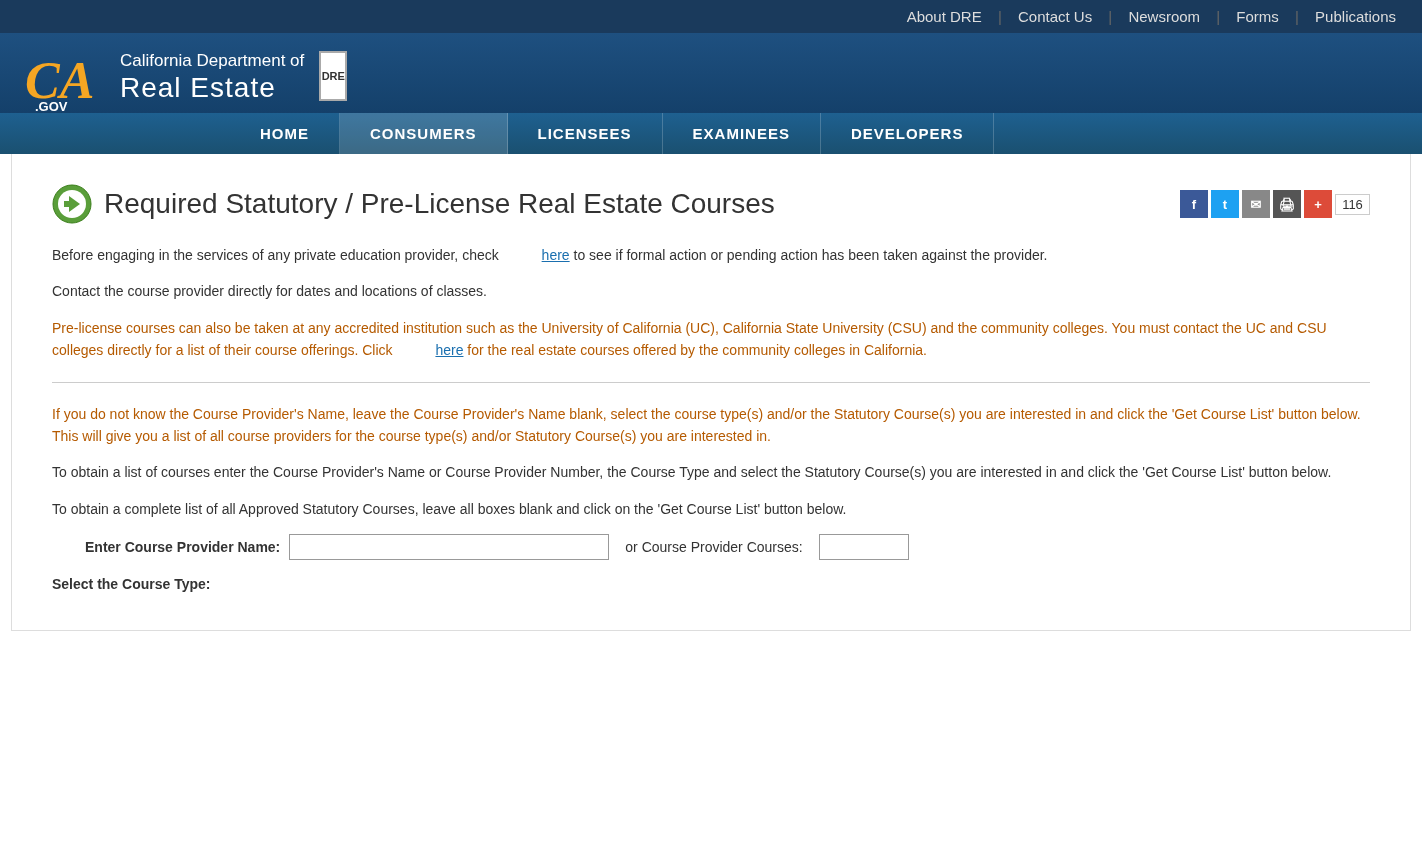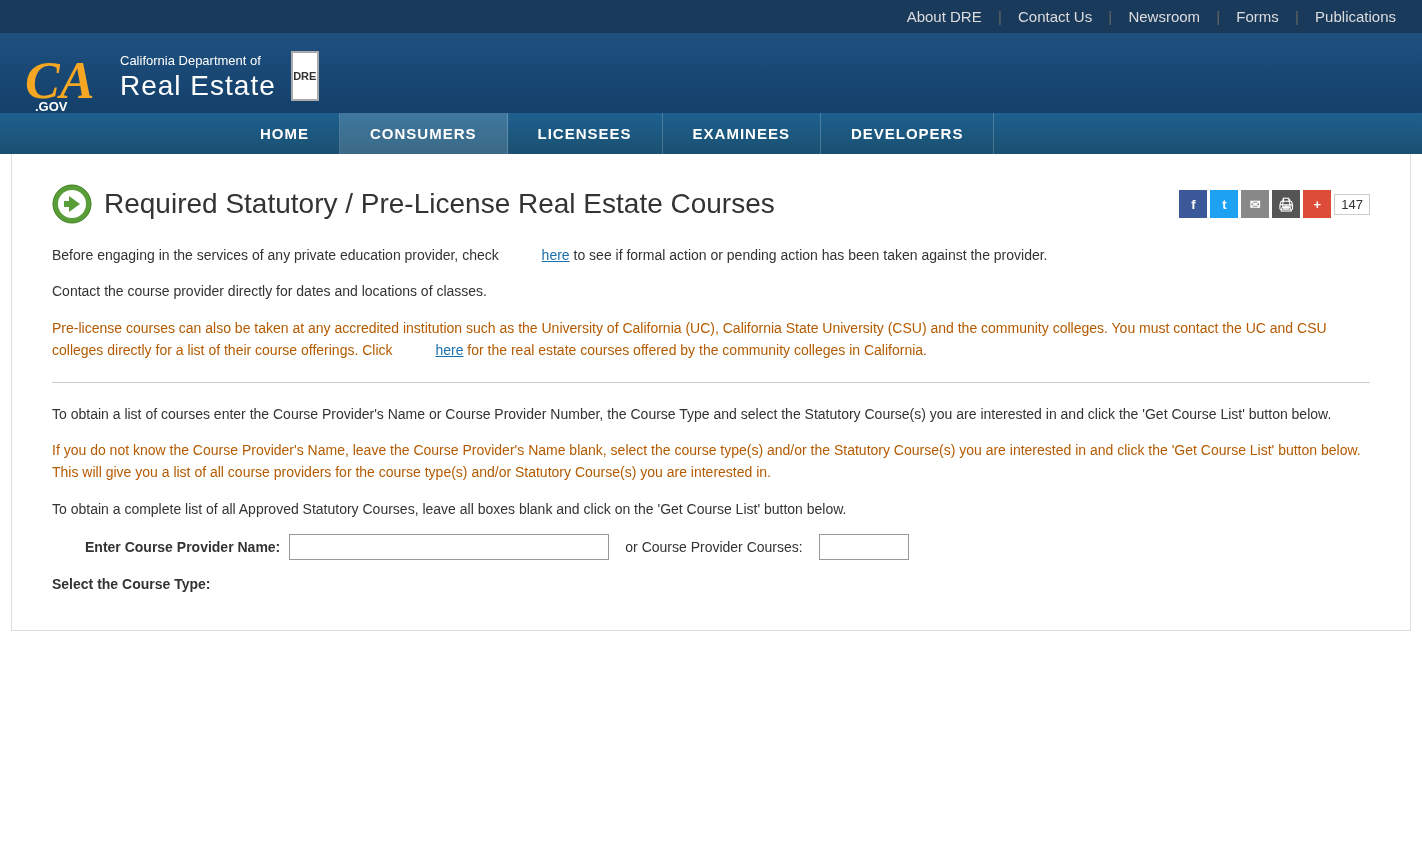--- a/index.html
+++ b/index.html
@@ -37,21 +37,21 @@
       height: 70px;
       position: relative;
       margin-right: 10px;
     }
     #ca-logo svg { width: 100%; height: 100%; }
     #agency-name {
       color: white;
       line-height: 1.2;
       margin-right: 15px;
     }
-    #agency-name .small { font-size: 13px; font-weight: normal; }
+    #agency-name .small { font-size: 17px; font-weight: normal; }
     #agency-name .large { font-size: 28px; font-weight: 300; letter-spacing: 1px; }
     #dre-badge {
       width: 28px;
       height: 50px;
       border: 2px solid #aaa;
       background: #fff;
       display: flex;
       align-items: center;
       justify-content: center;
       font-size: 11px;
@@ -243,40 +243,40 @@
       </svg>
       <h1 id="page-title-text">Required Statutory / Pre-License Real Estate Courses</h1>
     </div>
 
     <div id="social-bar">
       <a class="social-btn fb" href="#" title="Share on Facebook">f</a>
       <a class="social-btn tw" href="#" title="Share on Twitter">t</a>
       <a class="social-btn em" href="#" title="Share via Email">✉</a>
       <a class="social-btn pr" href="#" title="Print">🖨</a>
       <a class="social-btn gp" href="#" title="Share on Google+">+</a>
-      <span class="count-badge">147</span>
+      <span class="count-badge">116</span>
     </div>
   </div>
 
 
   <p class="body-text">
     <span>Before engaging in the services of any private education provider, check </span><a href="#">here</a><span> to see if formal action or pending action has been taken against the provider.</span>
   </p>
 
   <p class="body-text">Contact the course provider directly for dates and locations of classes.</p>
 
   <p class="body-text orange-text">
     <span>Pre-license courses can also be taken at any accredited institution such as the University of California (UC), California State University (CSU) and the community colleges. You must contact the UC and CSU colleges directly for a list of their course offerings. Click </span><a href="#" style="color:#1a6faf;">here</a><span> for the real estate courses offered by the community colleges in California.</span>
   </p>
 
   <hr class="divider">
 
+  <p class="body-text orange-text">If you do not know the Course Provider's Name, leave the Course Provider's Name blank, select the course type(s) and/or the Statutory Course(s) you are interested in and click the 'Get Course List' button below. This will give you a list of all course providers for the course type(s) and/or Statutory Course(s) you are interested in.</p>
+
   <p class="body-text">To obtain a list of courses enter the Course Provider's Name or Course Provider Number, the Course Type and select the Statutory Course(s) you are interested in and click the 'Get Course List' button below.</p>
-
-  <p class="body-text orange-text">If you do not know the Course Provider's Name, leave the Course Provider's Name blank, select the course type(s) and/or the Statutory Course(s) you are interested in and click the 'Get Course List' button below. This will give you a list of all course providers for the course type(s) and/or Statutory Course(s) you are interested in.</p>
 
   <p class="body-text">To obtain a complete list of all Approved Statutory Courses, leave all boxes blank and click on the 'Get Course List' button below.</p>
 
   <div class="form-row">
     <label class="form-label">Enter Course Provider Name:</label>
     <input type="text" class="form-input-long" value="" style="">
     <span class="form-connector">or Course Provider Courses:</span>
     <input type="text" class="form-input-short" value="" style="">
   </div>
 

